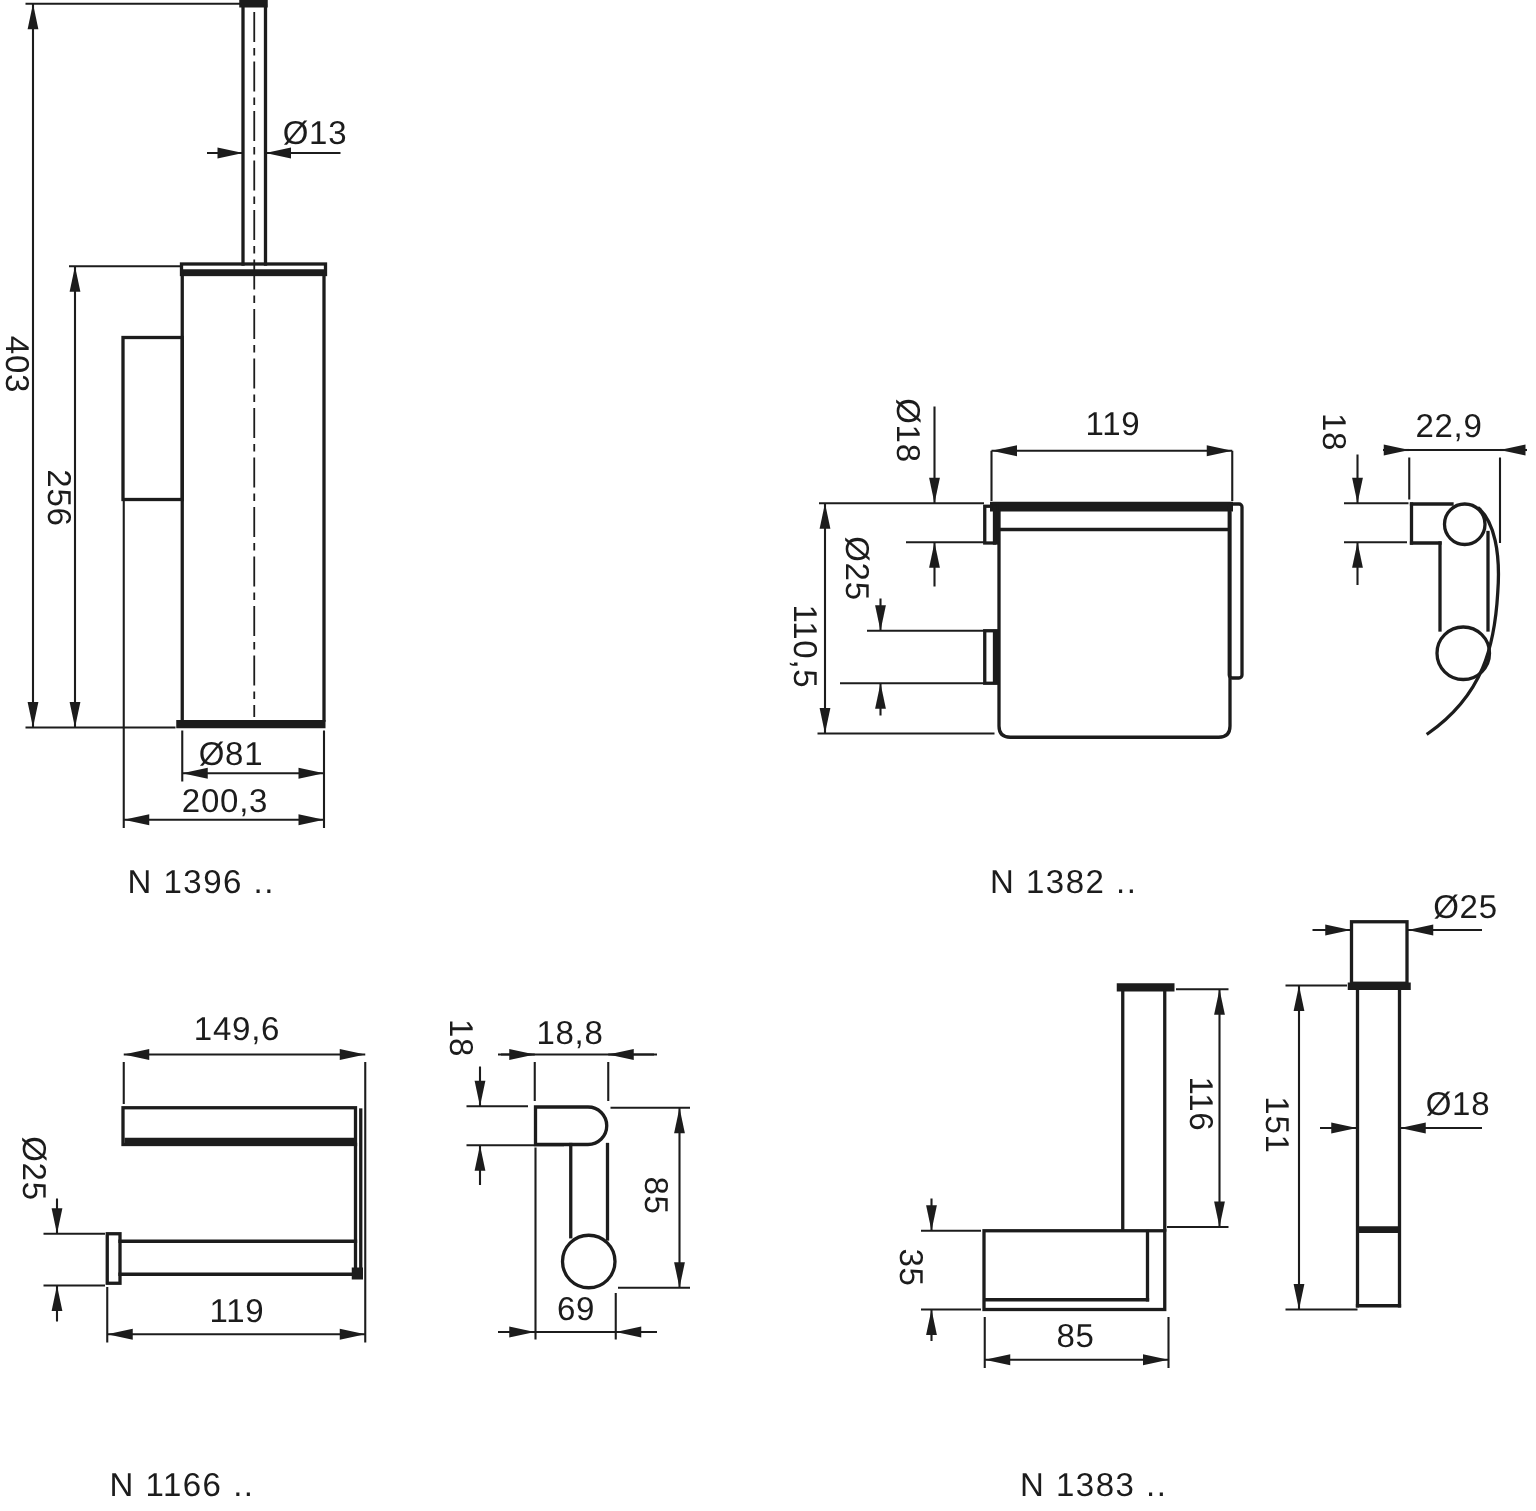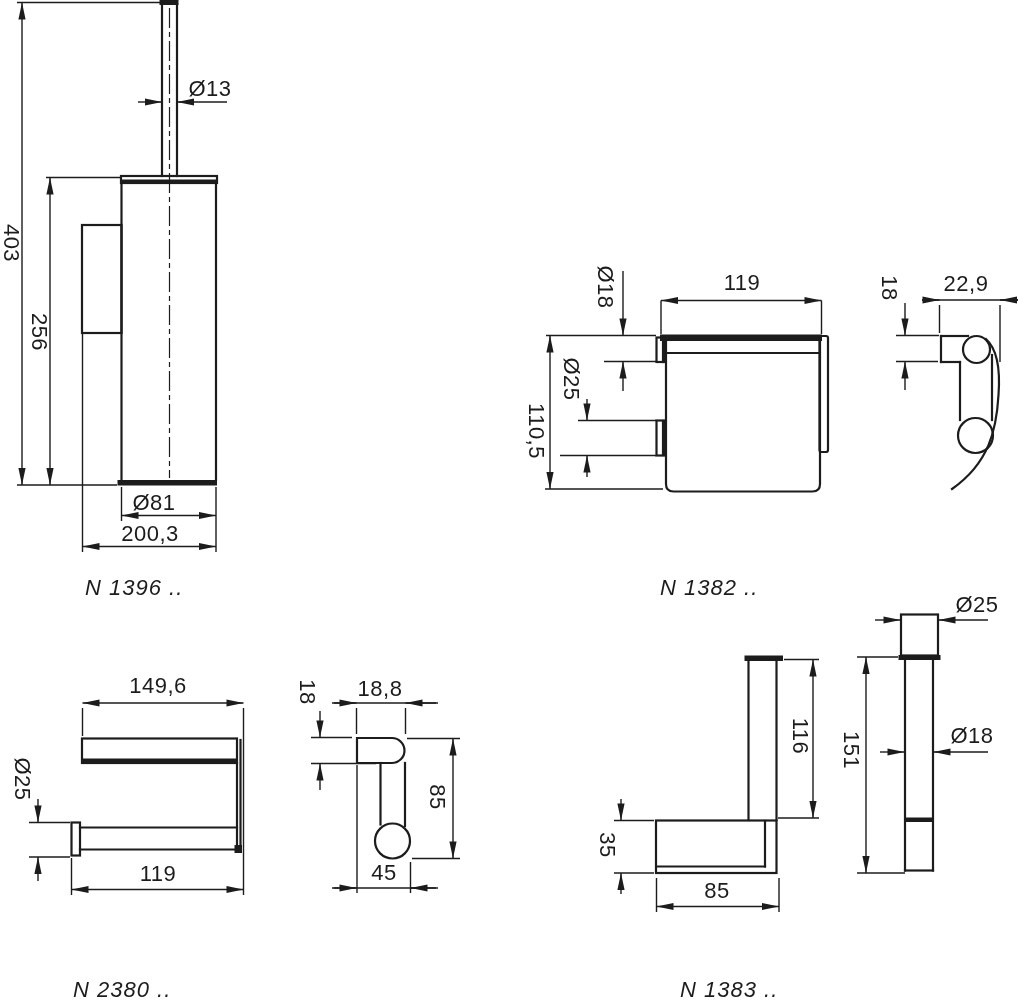--- a/index.html
+++ b/index.html
@@ -7,21 +7,21 @@
           font-family:"Liberation Sans",sans-serif;}
   svg{position:absolute;left:0;top:0;}
   .p{stroke:#1c1c1c;stroke-width:2.2;fill:none;stroke-linecap:square;}
   .d{stroke:#1c1c1c;stroke-width:1.4;fill:none;}
   .f{fill:#1c1c1c;stroke:none;}
   .cl{stroke:#1c1c1c;stroke-width:1.2;fill:none;stroke-dasharray:20 4 5 4;}
   .dt{position:absolute;transform:translate(-50%,-50%);font-size:22px;letter-spacing:.5px;
       color:#1c1c1c;white-space:nowrap;}
   .dt.v{transform:translate(-50%,-50%) rotate(90deg);}
   .plabel{position:absolute;transform:translate(0,-50%);font-size:22px;letter-spacing:1px;
-      color:#1c1c1c;white-space:nowrap;font-style:italic;}
+      color:#1c1c1c;white-space:nowrap;}
 </style>
 </head>
 <body>
 
 <div class="canvas">
 
 <svg width="1024" height="1007" viewBox="0 0 1024 1007">
   <defs>
     <marker id="arr" orient="auto-start-reverse" markerUnits="userSpaceOnUse" refX="0" refY="0" markerWidth="40" markerHeight="20" overflow="visible">
       <path d="M0,0 L-17,-3.6 L-17,3.6 Z" fill="#1c1c1c"></path>
@@ -203,27 +203,27 @@
 <span class="dt v" style="left:536px;top:431px">110,5</span>
 <span class="dt v" style="left:889px;top:288px">18</span>
 <span class="dt" style="left:966px;top:284px">22,9</span>
 
 <span class="dt" style="left:158px;top:686px">149,6</span>
 <span class="dt v" style="left:22px;top:779px">Ø25</span>
 <span class="dt" style="left:158px;top:874px">119</span>
 <span class="dt v" style="left:307px;top:692px">18</span>
 <span class="dt" style="left:380px;top:689px">18,8</span>
 <span class="dt v" style="left:437px;top:797px">85</span>
-<span class="dt" style="left:384px;top:873px">45</span>
+<span class="dt" style="left:384px;top:873px">69</span>
 
 <span class="dt v" style="left:800px;top:736px">116</span>
 <span class="dt v" style="left:607px;top:845px">35</span>
 <span class="dt" style="left:717px;top:891px">85</span>
 <span class="dt" style="left:977px;top:605px">Ø25</span>
 <span class="dt v" style="left:851px;top:750px">151</span>
 <span class="dt" style="left:972px;top:736px">Ø18</span>
 
 <span class="plabel" style="left:85px;top:588px">N 1396 ..</span>
 <span class="plabel" style="left:660px;top:588px">N 1382 ..</span>
-<span class="plabel" style="left:73px;top:990px">N 2380 ..</span>
+<span class="plabel" style="left:73px;top:990px">N 1166 ..</span>
 <span class="plabel" style="left:680px;top:990px">N 1383 ..</span>
 
 </div>
 
 </body></html>

